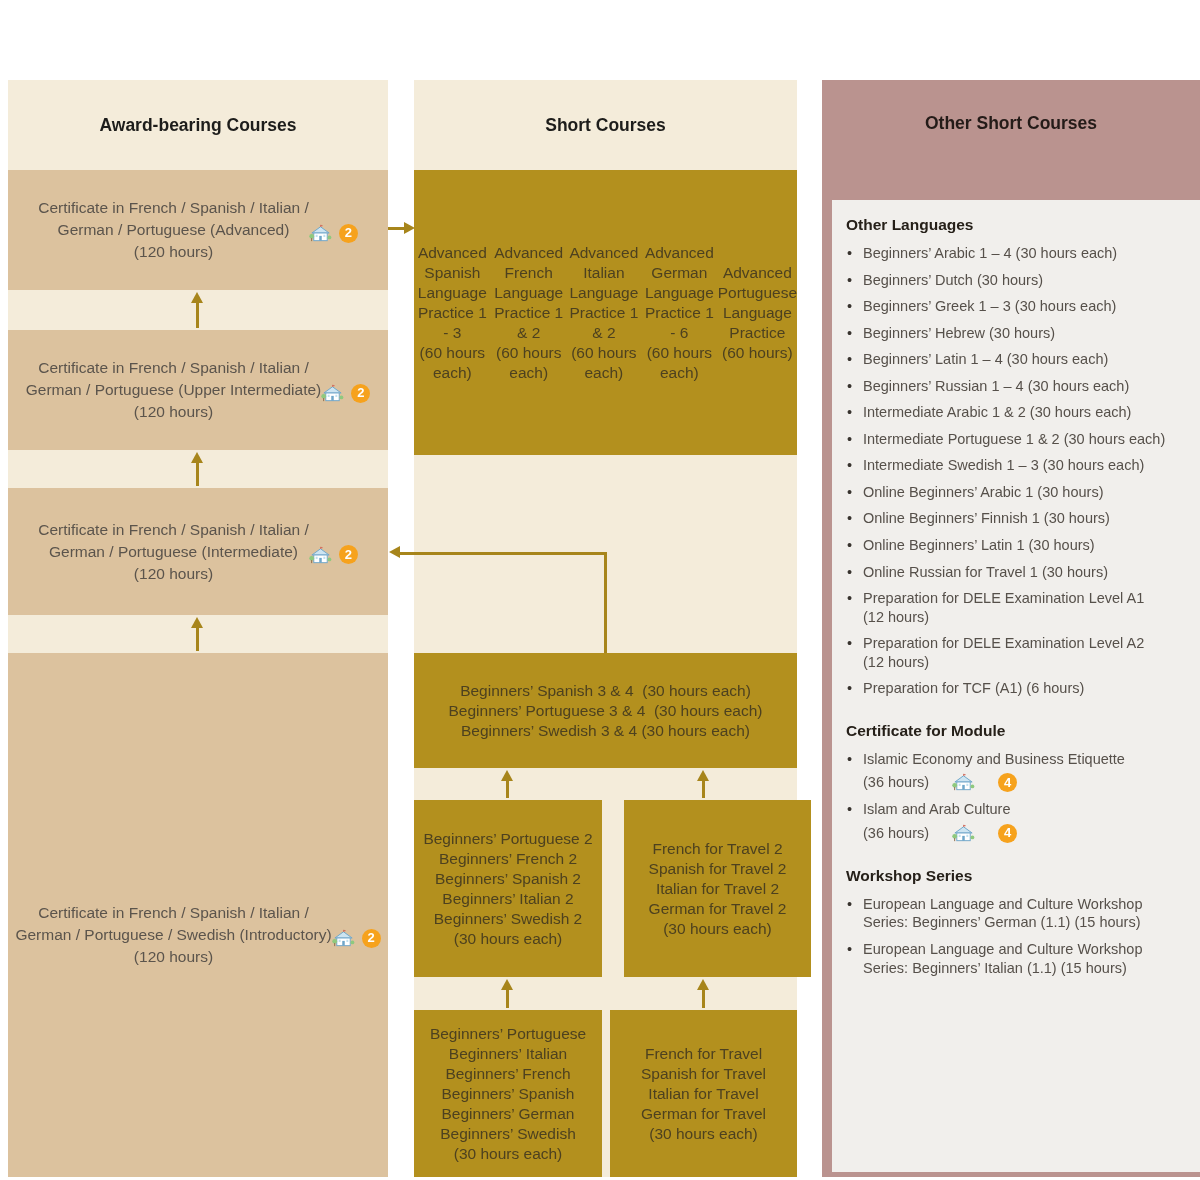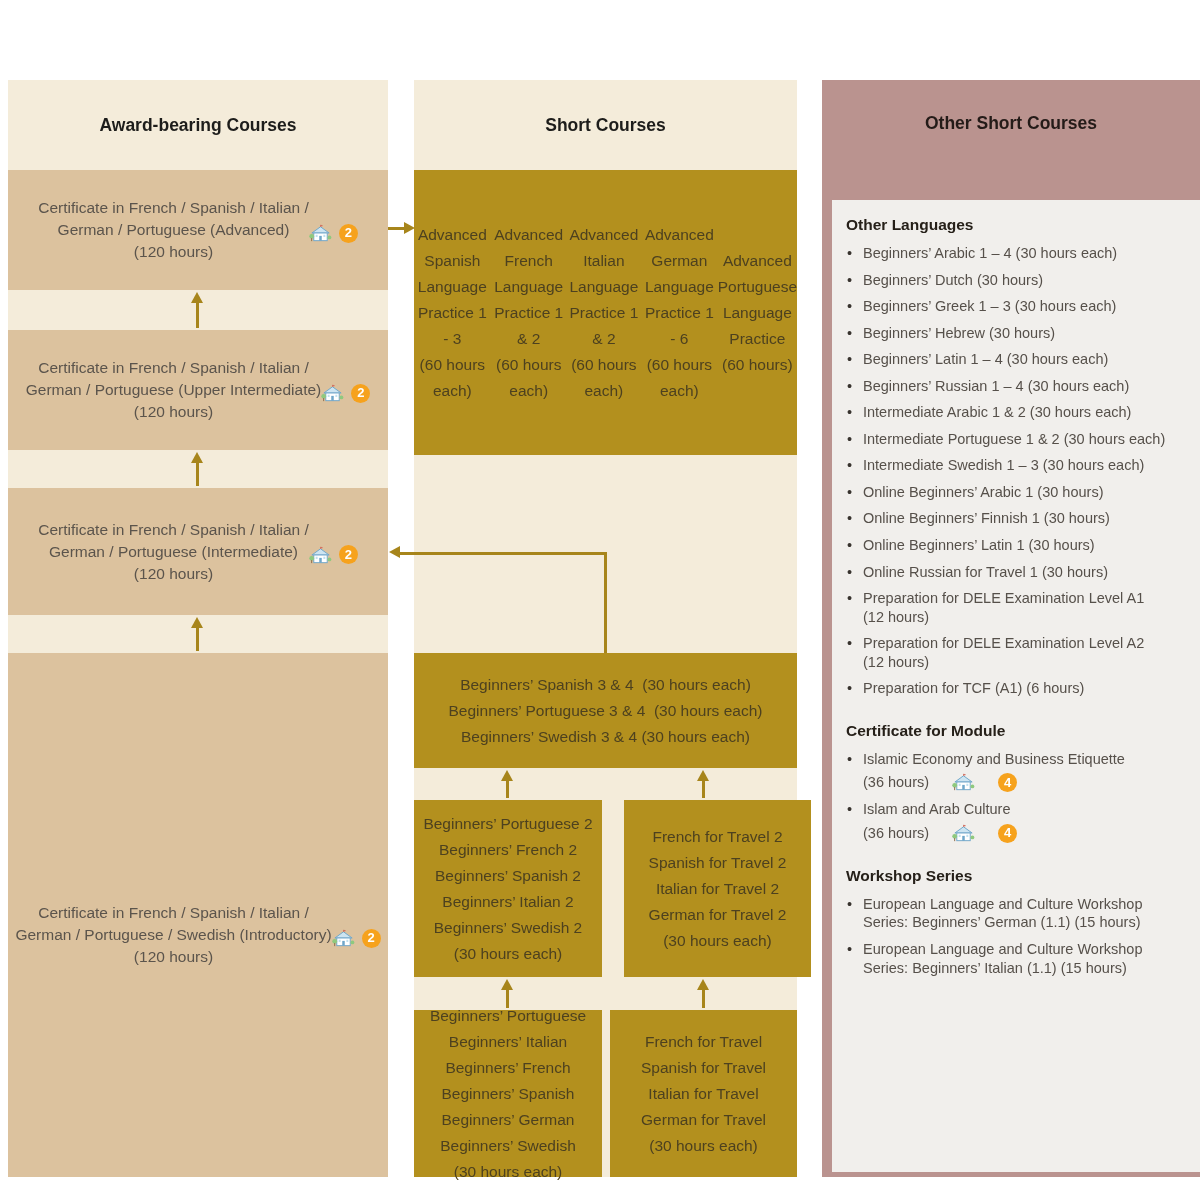--- a/index.html
+++ b/index.html
@@ -21,21 +21,21 @@
   .col3{left:822px;width:378px;background:var(--mauve);padding-left:36px;}
 
   .colhead{position:absolute;left:0;right:0;top:0;height:90px;display:flex;align-items:center;justify-content:center;
     font-size:17.5px;font-weight:bold;color:var(--ink);}
   .colhead3{position:absolute;left:0;right:0;top:0;height:87px;display:flex;align-items:center;justify-content:center;
     font-size:17.5px;font-weight:bold;color:#241b18;}
 
   .box{position:absolute;left:0;right:0;display:flex;flex-direction:row;align-items:center;justify-content:center;
     text-align:center;}
   .box.tan{background:var(--tan);color:var(--boxtext);font-size:15.5px;line-height:22px;}
-  .box.gold{background:var(--gold);color:var(--goldtext);font-size:15.5px;line-height:26px;}
+  .box.gold{background:var(--gold);color:var(--goldtext);font-size:15.5px;line-height:20px;}
   .pre{white-space:pre-line;}
   .entry{margin:3px 0;white-space:pre-line;}
   .lh26{line-height:26px;}
   .lh23{line-height:23px;}
 
   .iconrow{margin-top:6px;display:flex;align-items:center;gap:7px;}
   .campus{width:23px;height:18px;display:inline-block;}
   .badge{display:inline-flex;width:19px;height:19px;border-radius:50%;background:var(--badge);
     color:#fff;font-size:13px;font-weight:bold;align-items:center;justify-content:center;}
 

